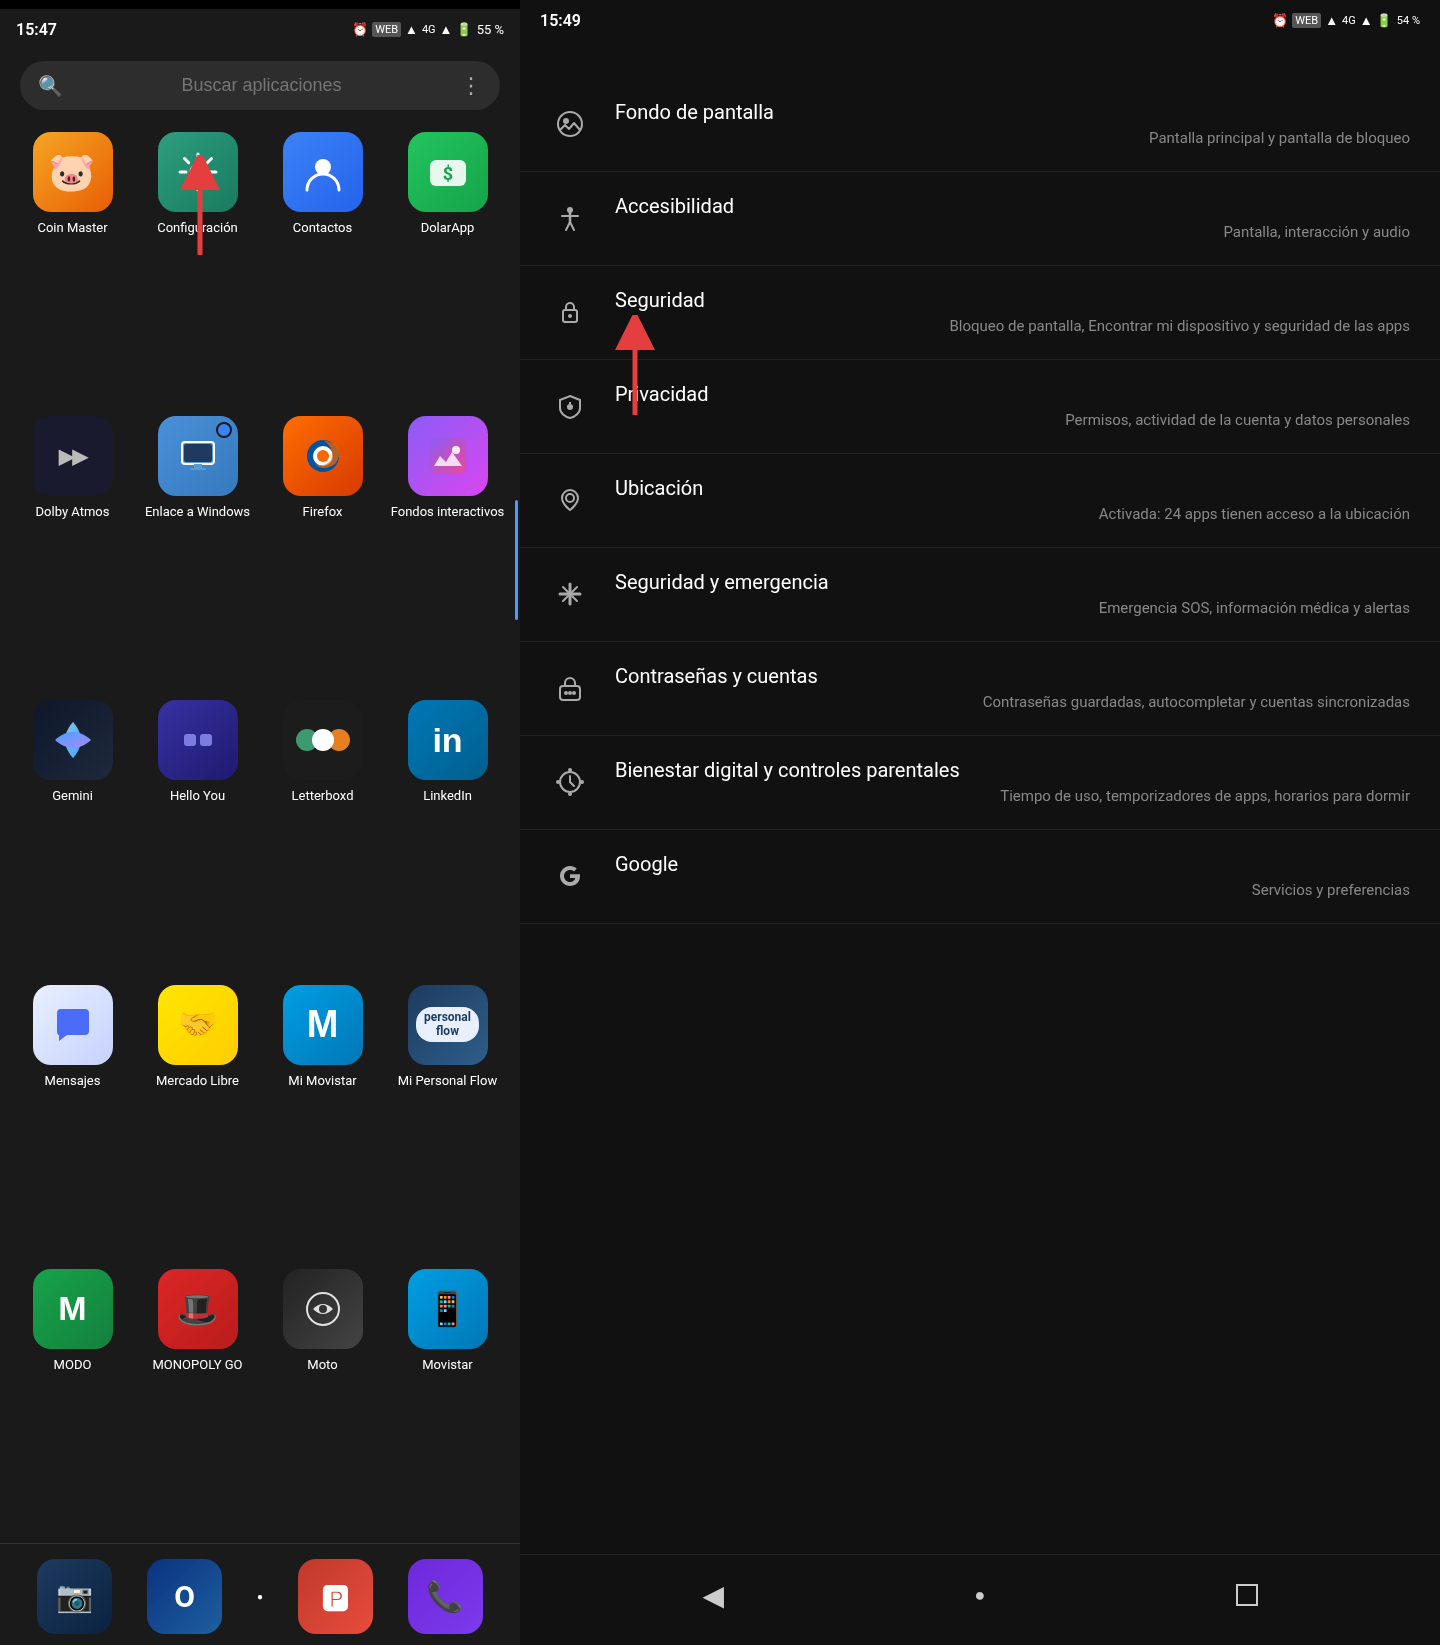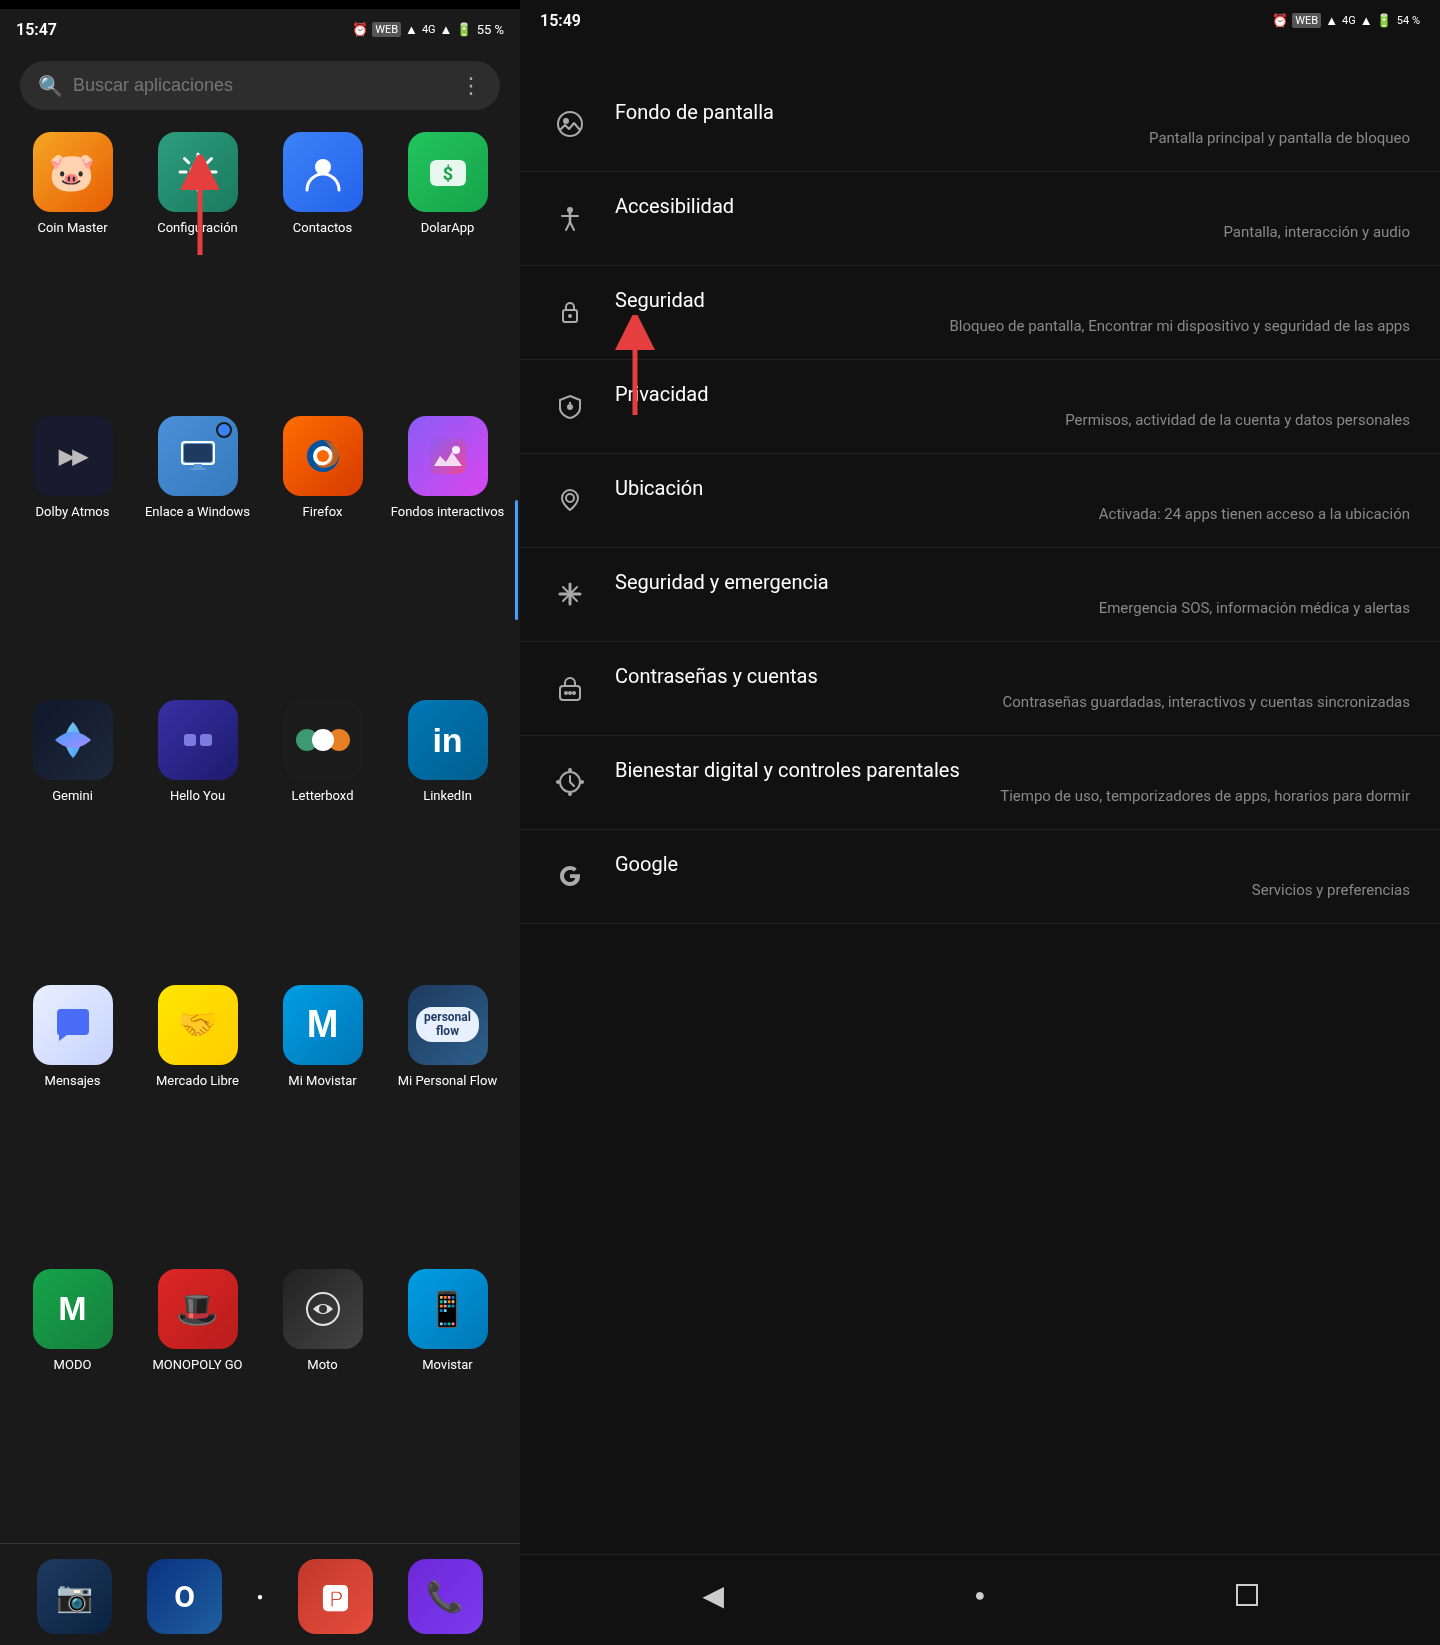--- a/index.html
+++ b/index.html
@@ -55,20 +55,21 @@
       gap: 10px;
     }
 
     .search-bar input {
       background: transparent;
       border: none;
       outline: none;
       color: #aaa;
       font-size: 18px;
       flex: 1;
+      text-align: center;
     }
 
     .search-icon-svg {
       color: #aaa;
       font-size: 20px;
     }
 
     .dots-menu {
       color: #aaa;
       font-size: 22px;
@@ -656,21 +657,21 @@
           <svg width="28" height="28" viewBox="0 0 28 28" fill="none">
             <rect x="4" y="12" width="20" height="14" rx="3" stroke="#aaa" stroke-width="2" fill="none"></rect>
             <path d="M9 12 V9 a5 5 0 0 1 10 0 V12" stroke="#aaa" stroke-width="2" fill="none"></path>
             <circle cx="10" cy="19" r="2" fill="#aaa"></circle>
             <circle cx="14" cy="19" r="2" fill="#aaa"></circle>
             <circle cx="18" cy="19" r="2" fill="#aaa"></circle>
           </svg>
         </div>
         <div class="settings-text">
           <div class="settings-title">Contraseñas y cuentas</div>
-          <div class="settings-subtitle">Contraseñas guardadas, interactivos y cuentas sincronizadas</div>
+          <div class="settings-subtitle">Contraseñas guardadas, autocompletar y cuentas sincronizadas</div>
         </div>
       </div>
       <div class="settings-item">
         <div class="settings-icon-wrap">
           <svg width="28" height="28" viewBox="0 0 28 28" fill="none">
             <circle cx="14" cy="14" r="10" stroke="#aaa" stroke-width="2"></circle>
             <path d="M14 8 L14 14 L18 18" stroke="#aaa" stroke-width="2" stroke-linecap="round"></path>
             <circle cx="14" cy="26" r="2" fill="#aaa"></circle>
             <circle cx="14" cy="2" r="2" fill="#aaa"></circle>
             <circle cx="26" cy="14" r="2" fill="#aaa"></circle>

